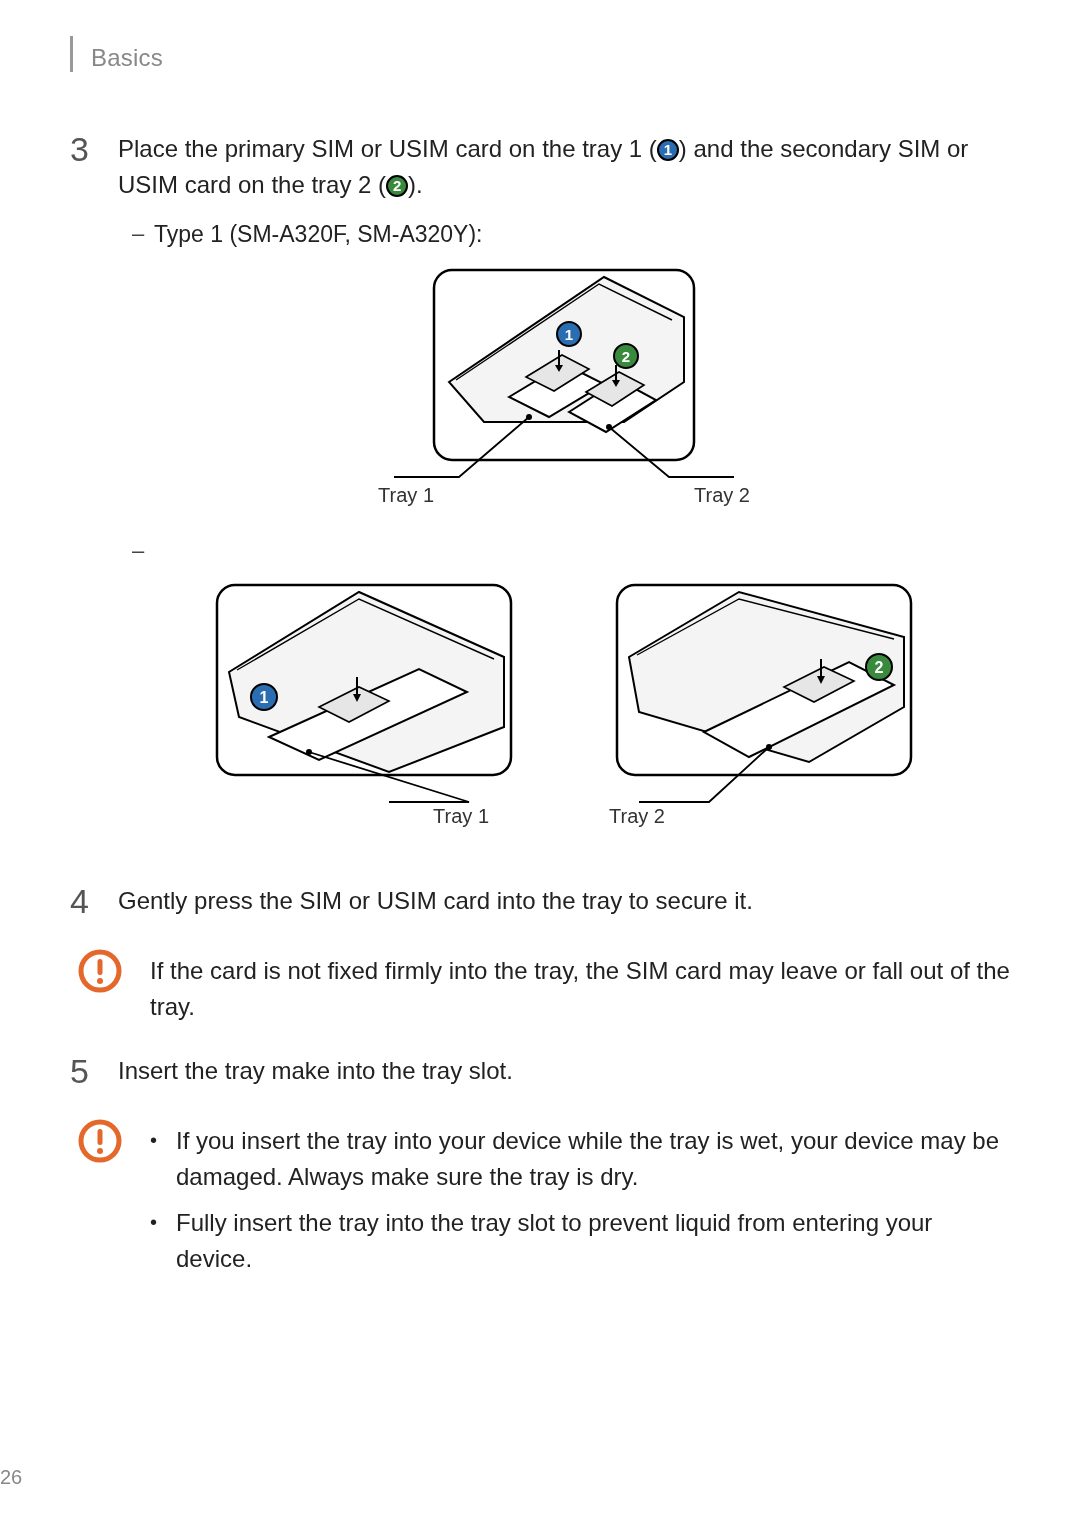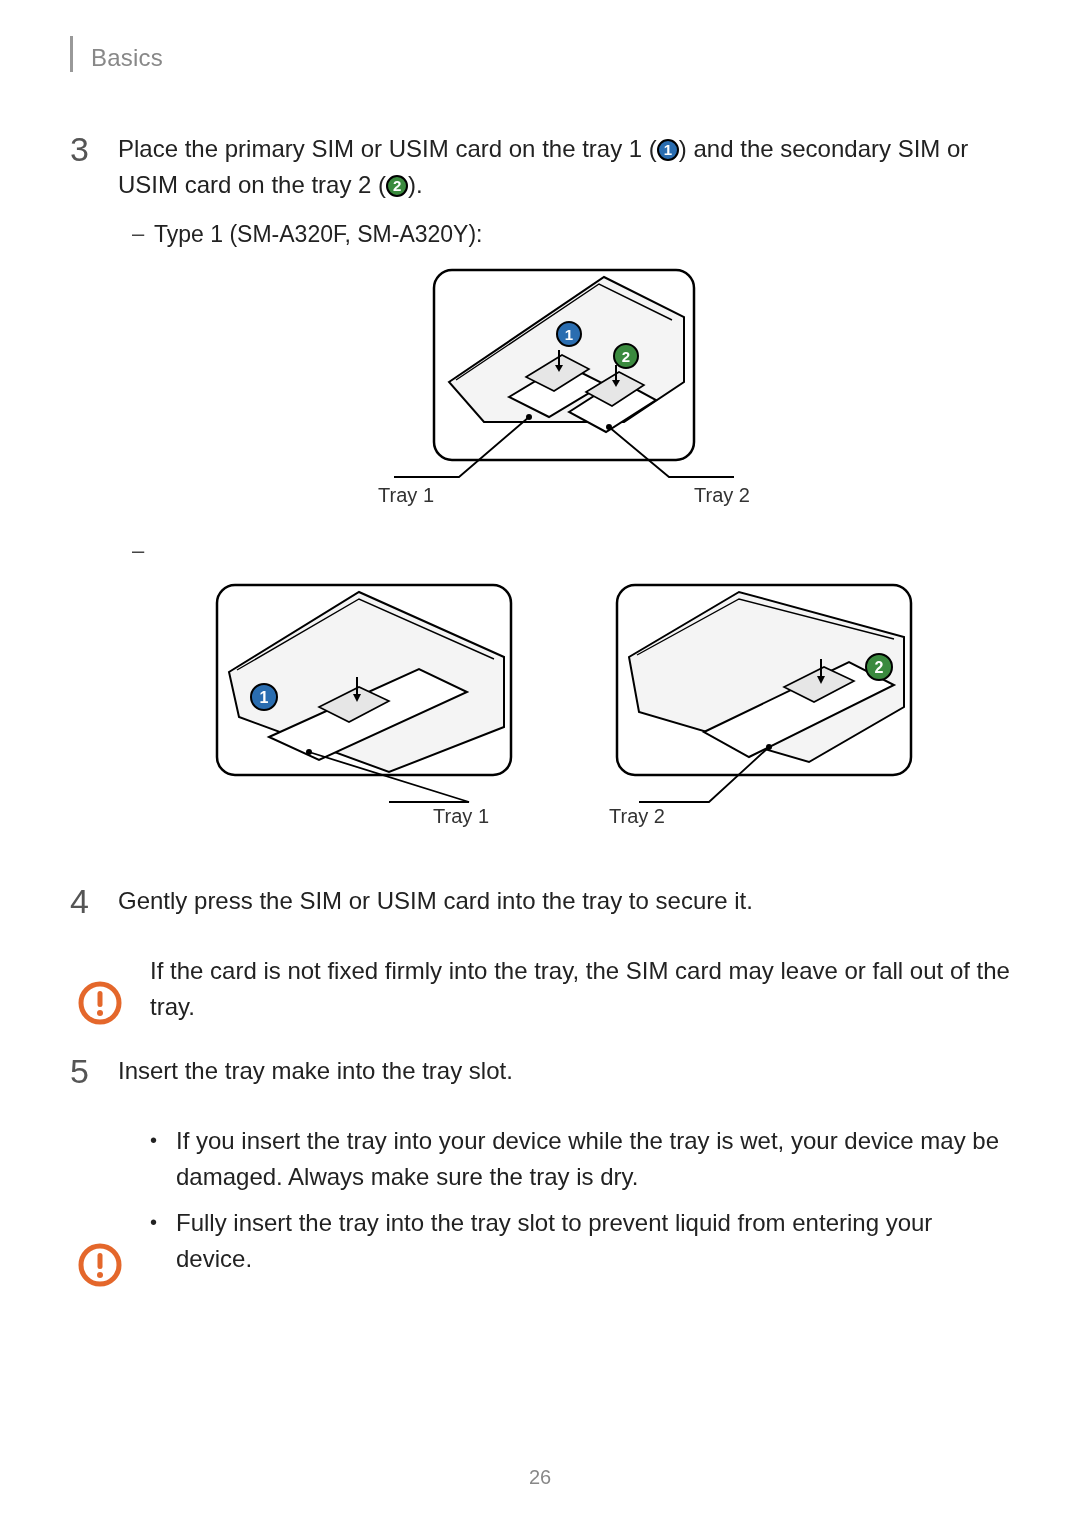--- a/index.html
+++ b/index.html
@@ -111,21 +111,21 @@
     justify-content: center;
     gap: 90px;
     font-size: 20px;
     color: #333;
     margin-top: -14px;
     margin-bottom: 40px;
   }
 
   .caution-row {
     display: flex;
-    align-items: flex-end;
+    align-items: flex-start;
     margin: 16px 0 28px 0;
   }
   .caution-icon {
     width: 44px;
     height: 44px;
     flex-shrink: 0;
     margin-right: 28px;
     margin-left: 8px;
   }
   .caution-text {
@@ -149,21 +149,21 @@
     flex-shrink: 0;
     text-align: left;
     font-size: 20px;
     line-height: 1.7;
   }
   .page-num {
     position: absolute;
     bottom: 38px;
     left: 0;
     right: 0;
-    text-align: center;
+    text-align: left;
     font-size: 20px;
     color: #888;
   }
 </style>
 </head>
 <body>
 
 <div class="header-bar">
   <div class="header-tick"></div>
   <div class="header-title">Basics</div>

